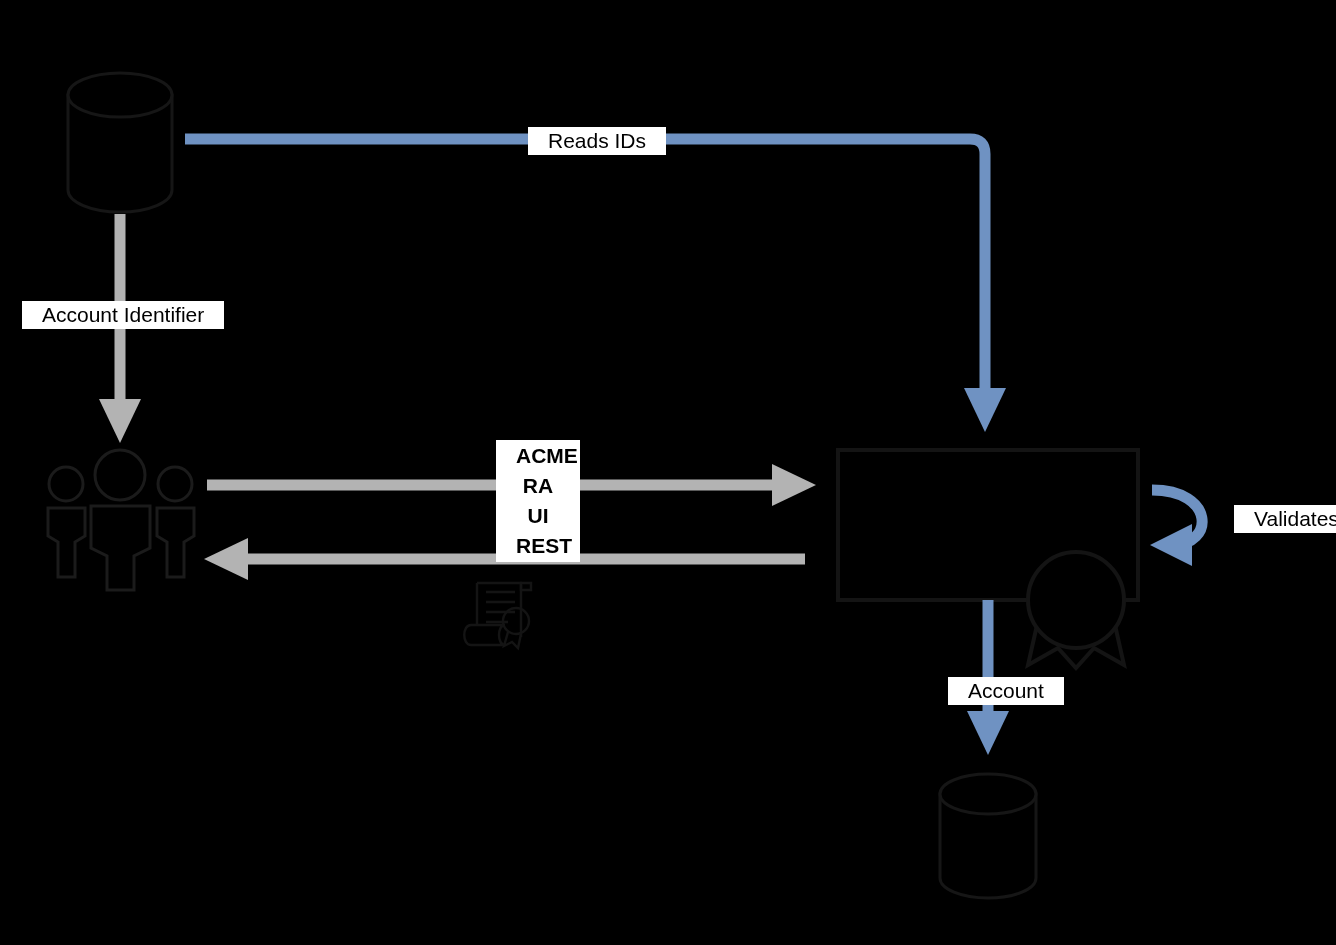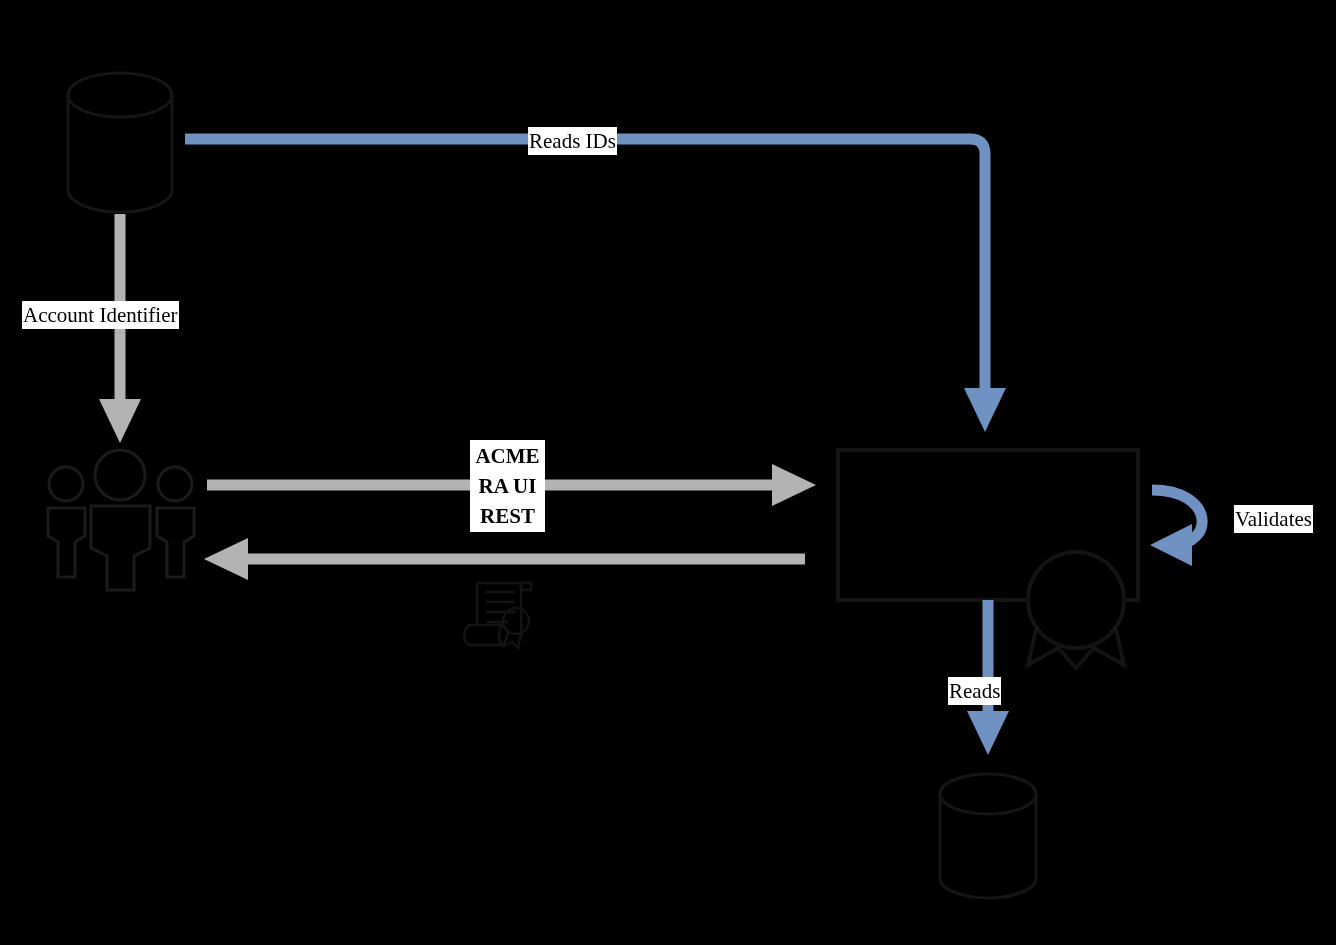--- a/index.html
+++ b/index.html
@@ -17,25 +17,25 @@
   #canvas {
     position: absolute;
     top: 0; left: 0;
     width: 1336px;
     height: 945px;
   }
   .lbl {
     position: absolute;
     background: #ffffff;
     color: #000000;
-    font-family: Liberation Serif, serif;
+    font-family: Liberation Sans, sans-serif;
     font-size: 21px;
     line-height: 26px;
     white-space: nowrap;
-    padding: 1px 1px;
+    padding: 1px 20px;
     box-sizing: border-box;
   }
   .lbl-multi {
     text-align: center;
     white-space: normal;
     font-weight: bold;
     line-height: 30px;
   }
 </style>
 </head>
@@ -118,21 +118,21 @@
     <path d="M940,794 L940,878 A48,20 0 0 0 1036,878 L1036,794 Z" fill="#000000" stroke="#161616" stroke-width="3"></path>
     <ellipse cx="988" cy="794" rx="48" ry="20" fill="#000000" stroke="#161616" stroke-width="3"></ellipse>
   </g>
 
 </svg>
 
 <div class="lbl" style="left:528px; top:127px;">Reads IDs</div>
 
 <div class="lbl" style="left:22px; top:301px;text-align:center;">Account Identifier</div>
 
-<div class="lbl lbl-multi" style="left:470px; top:440px; width:75px;">
+<div class="lbl lbl-multi" style="left:496px; top:440px; width:84px;">
   <span>ACME</span><br>
   <span>RA UI</span><br>
   <span>REST</span>
 </div>
 
 <div class="lbl" style="left:1234px; top:505px;">Validates</div>
 
-<div class="lbl" style="left:948px; top:677px;">Reads</div>
+<div class="lbl" style="left:948px; top:677px;">Account</div>
 
 </body></html>

